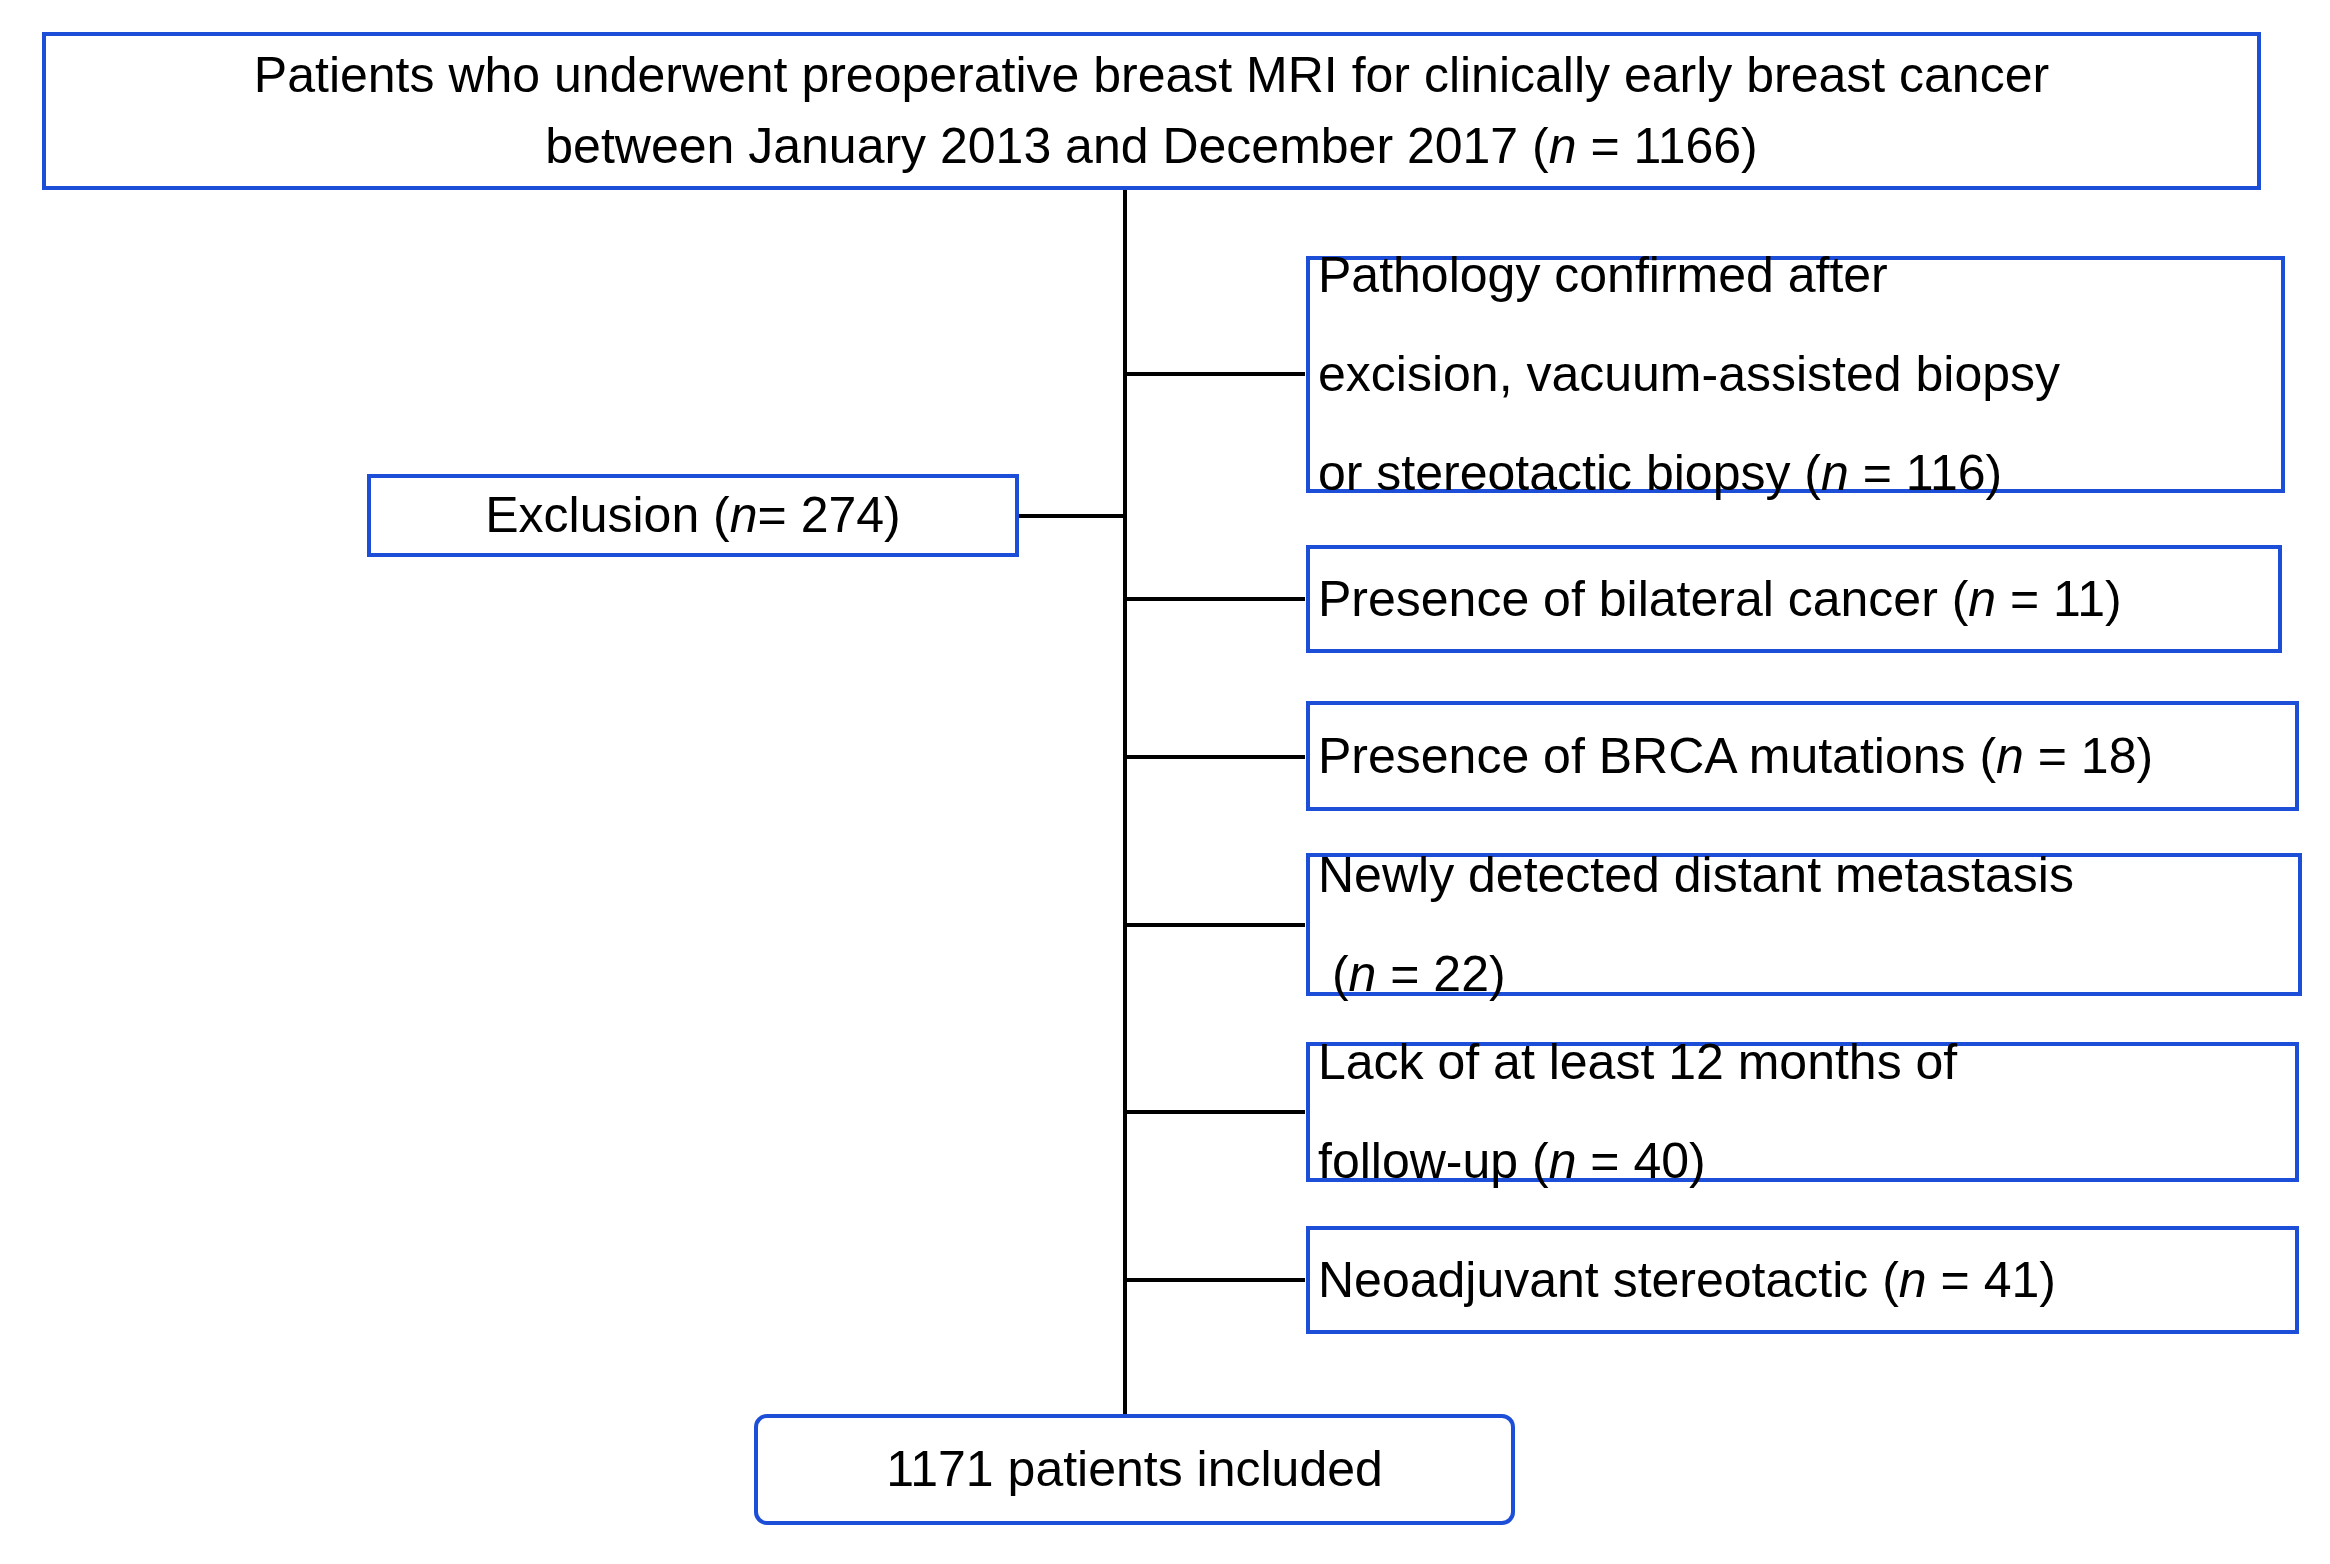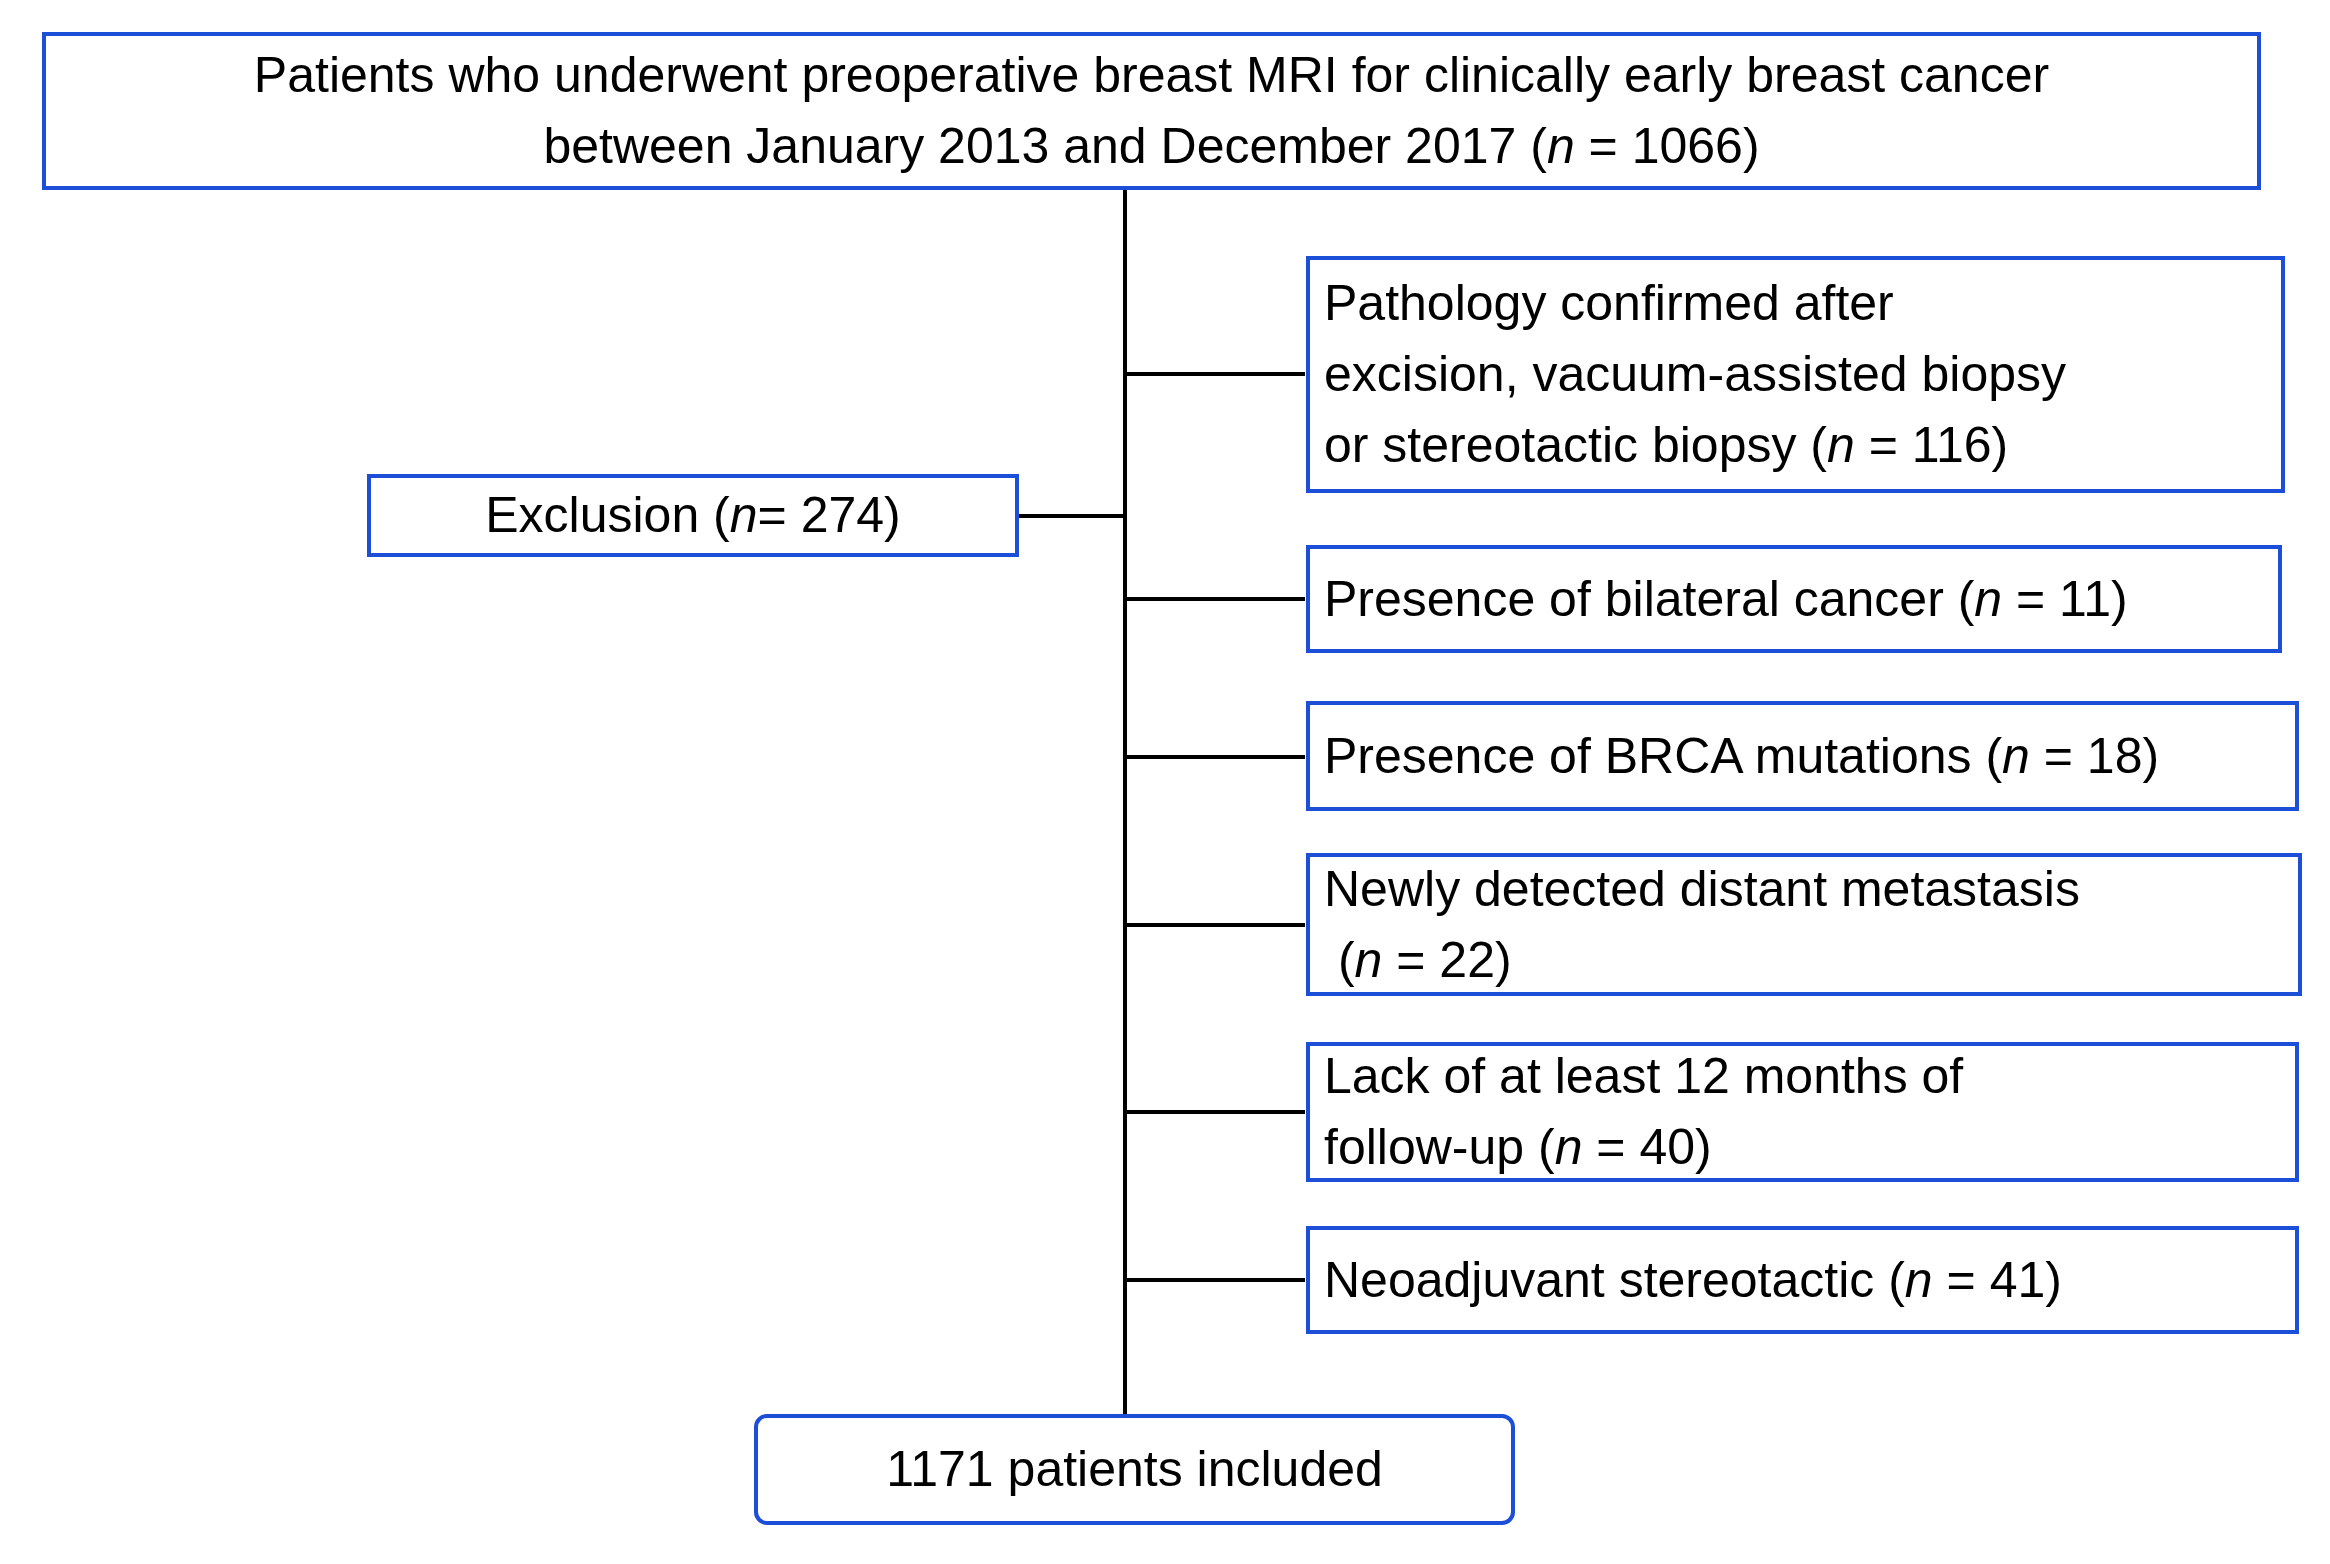--- a/index.html
+++ b/index.html
@@ -19,41 +19,41 @@
   .box {
     position: absolute;
     border: 4px solid #1d4ed8;
     background: #ffffff;
     display: flex;
     flex-direction: column;
     justify-content: center;
     box-sizing: border-box;
   }
   .box.centered { align-items: center; text-align: center; }
-  .box.leftpad   { align-items: flex-start; text-align: left; padding-left: 14px; padding-right: 6.7px; }
+  .box.leftpad   { align-items: flex-start; text-align: left; padding-left: 8px; padding-right: 6.7px; gap: 28px; }
   .line {
     line-height: 1.42em;
     white-space: pre-wrap;
   }
   .it { font-style: italic; }
   .vline, .hline {
     position: absolute;
     background: #000000;
   }
   .vline { width: 4px; }
   .hline { height: 4px; }
 </style>
 </head>
 <body>
 
 <div id="canvas">
 
   <div class="box centered" style="left:42px; top:32px; width:2219px; height:158px;">
       <div class="line"><span>Patients who underwent preoperative breast MRI for clinically early breast cancer</span></div>
-      <div class="line"><span>between January 2013 and December 2017 (</span><span class="it">n</span><span> = 1066)</span></div>
+      <div class="line"><span>between January 2013 and December 2017 (</span><span class="it">n</span><span> = 1166)</span></div>
     </div>
 
   <div class="vline" style="left:1123px; top:190px; height:1224px;"></div>
 
   <div class="hline" style="left:969px; top:514px; width:158px;"></div>
   <div class="box centered" style="left:367px; top:474px; width:652px; height:83px;">
       <div class="line"><span>Exclusion (</span><span class="it">n</span><span>= 274)</span></div>
     </div>
 
   <div class="hline" style="left:1127px; top:372px; width:178px;"></div>

